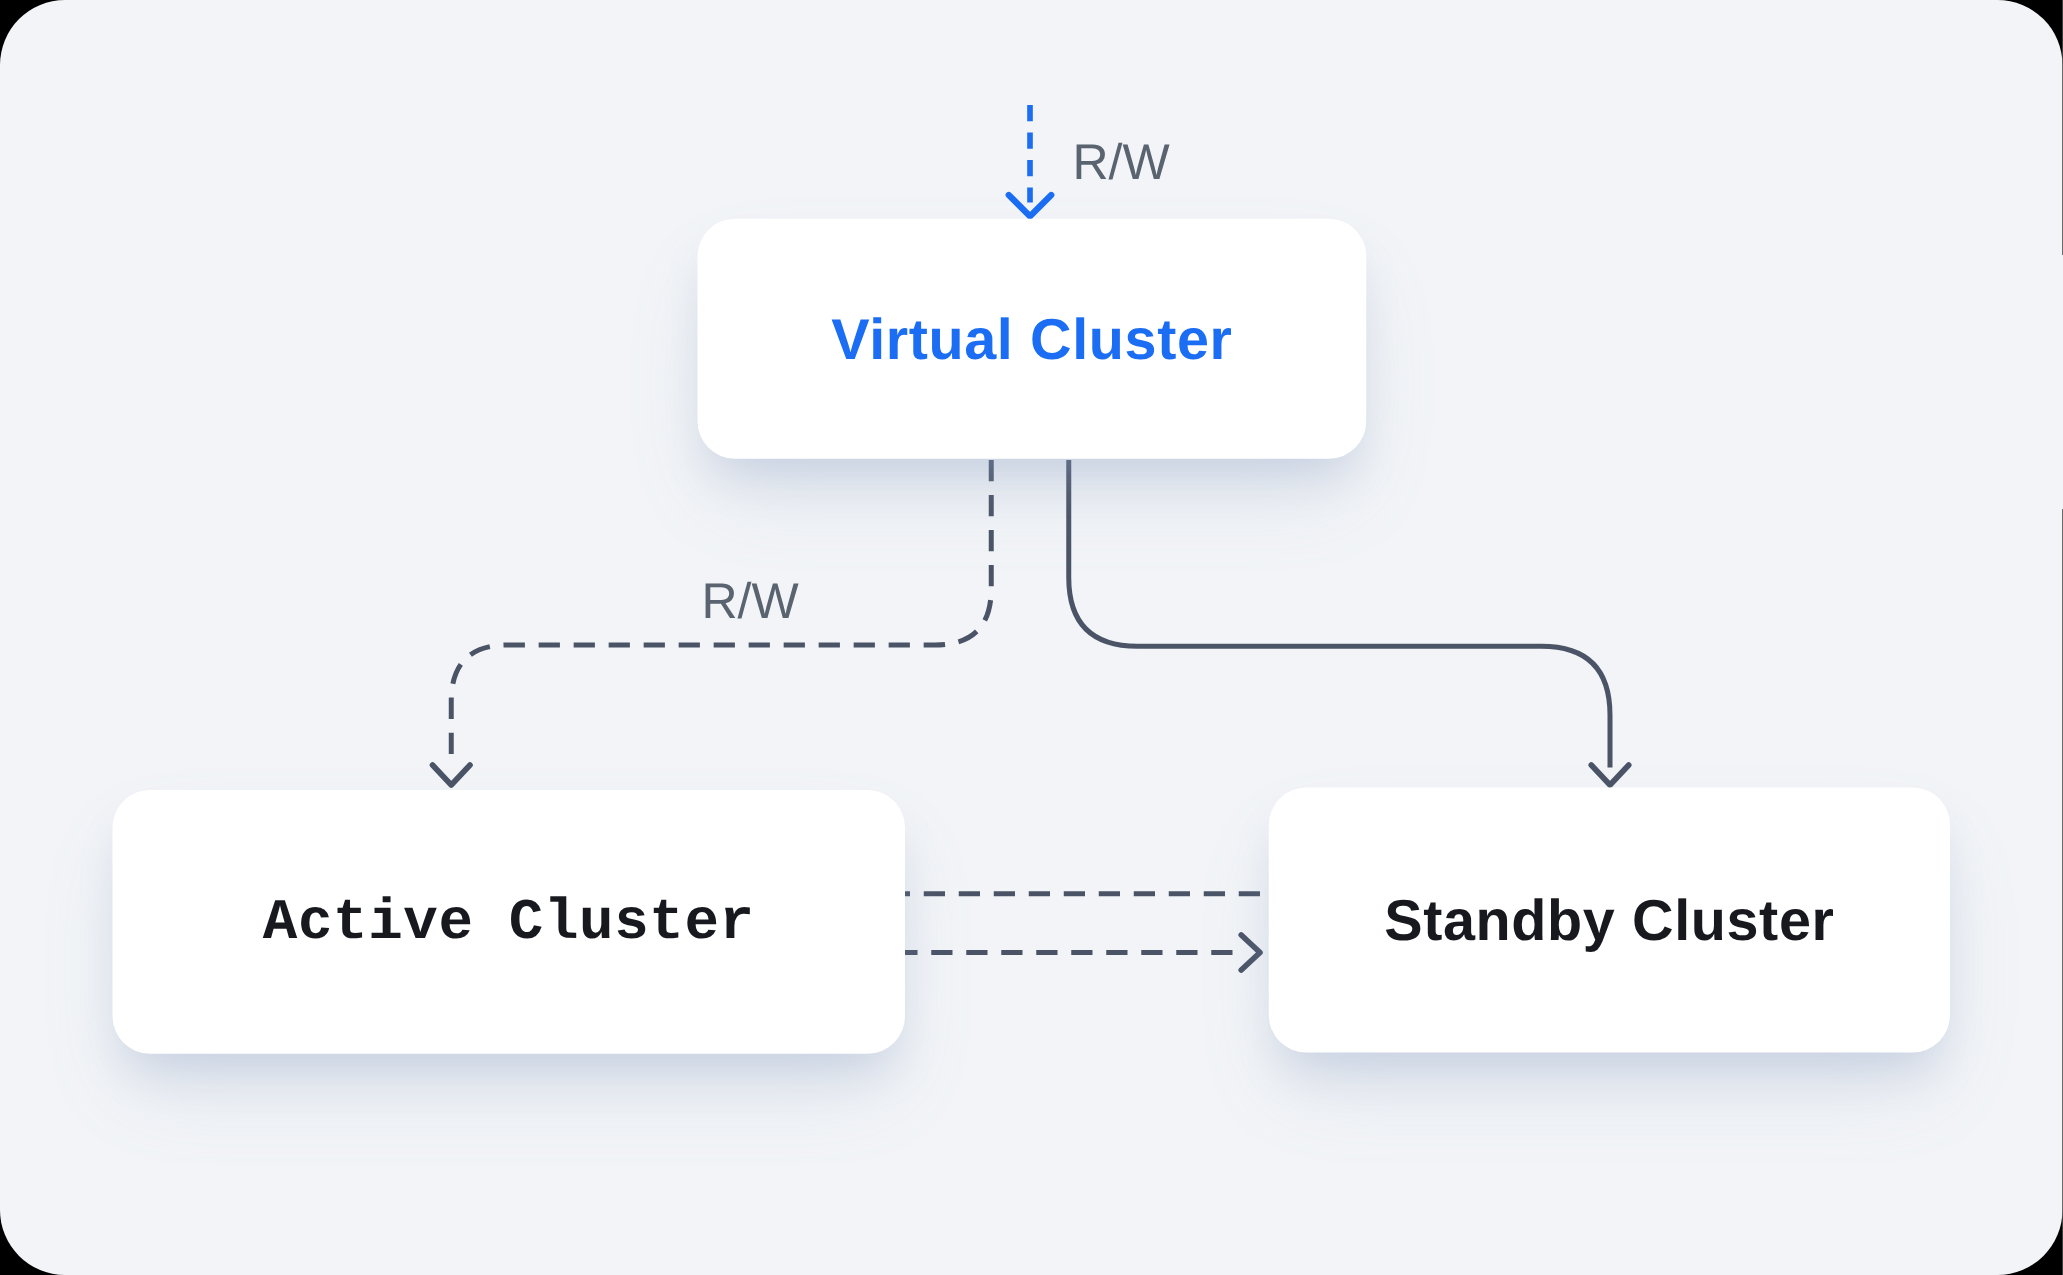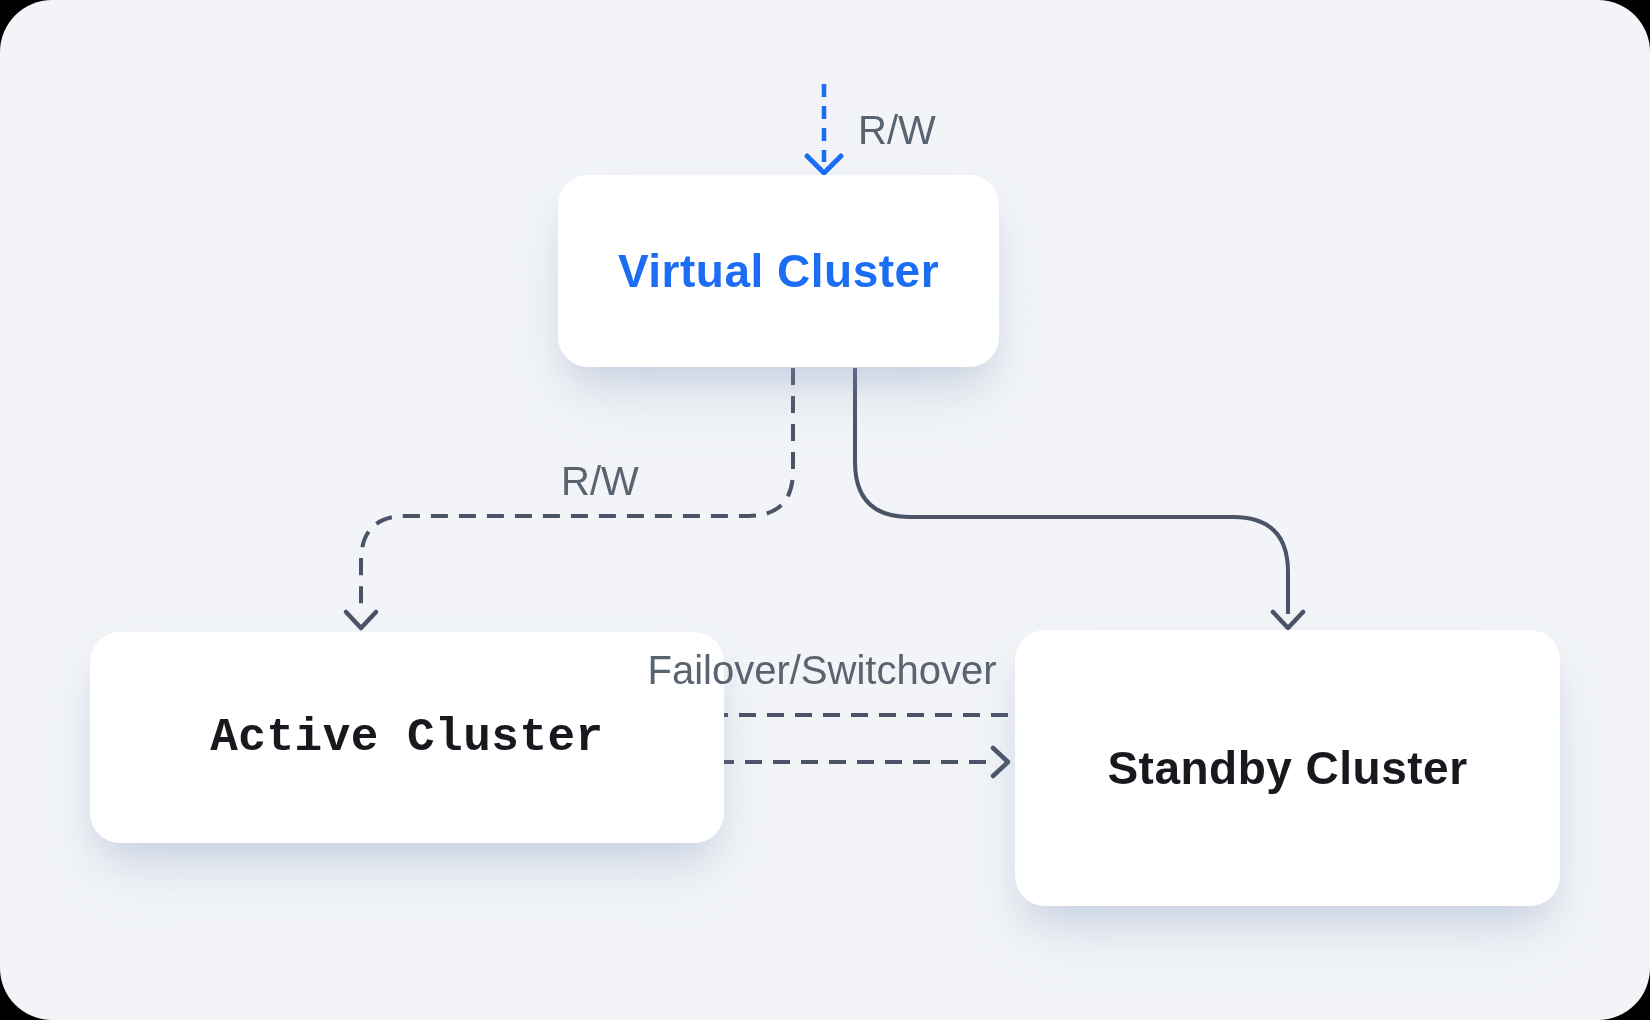--- a/index.html
+++ b/index.html
@@ -64,24 +64,24 @@
     box-shadow: 0 22px 34px -10px rgba(140,160,195,0.30),
                 0 36px 70px -14px rgba(140,160,195,0.20);
   }
   .node-label {
     font-size: 46px;
     font-weight: 600;
     letter-spacing: 0.5px;
     color: var(--node-text);
     white-space: nowrap;
   }
-  .node-virtual { left: 558px; top: 175px; width: 441px; height: 192px; }
+  .node-virtual { left: 558px; top: 175px; width: 535px; height: 192px; }
   .node-virtual .node-label { color: var(--accent-blue); }
   .node-active  { left: 90px;  top: 632px; width: 634px; height: 211px; font-family: Liberation Mono, monospace; }
-  .node-standby { left: 1015px; top: 630px; width: 545px; height: 276px; }
+  .node-standby { left: 1015px; top: 630px; width: 545px; height: 212px; }
   .edge-label {
     position: absolute;
     color: var(--label-gray);
     font-size: 40px;
     font-weight: 400;
     white-space: nowrap;
   }
   .lbl-top-rw  { left: 858px; top: 108px; }
   .lbl-left-rw { left: 540px; top: 459px; width: 120px; text-align: center; }
   .lbl-failover { left: 622px; top: 648px; width: 400px; text-align: center; }
@@ -119,16 +119,15 @@
   </div>
 
   <div class="node node-standby">
     <span class="node-label">Standby Cluster</span>
   </div>
 
   <div class="edge-label lbl-top-rw">R/W</div>
 
   <div class="edge-label lbl-left-rw">R/W</div>
 
-  <div class="edge-label lbl-failover">Failover/Switchover</div>
 
 
 </div>
 
 </body></html>

